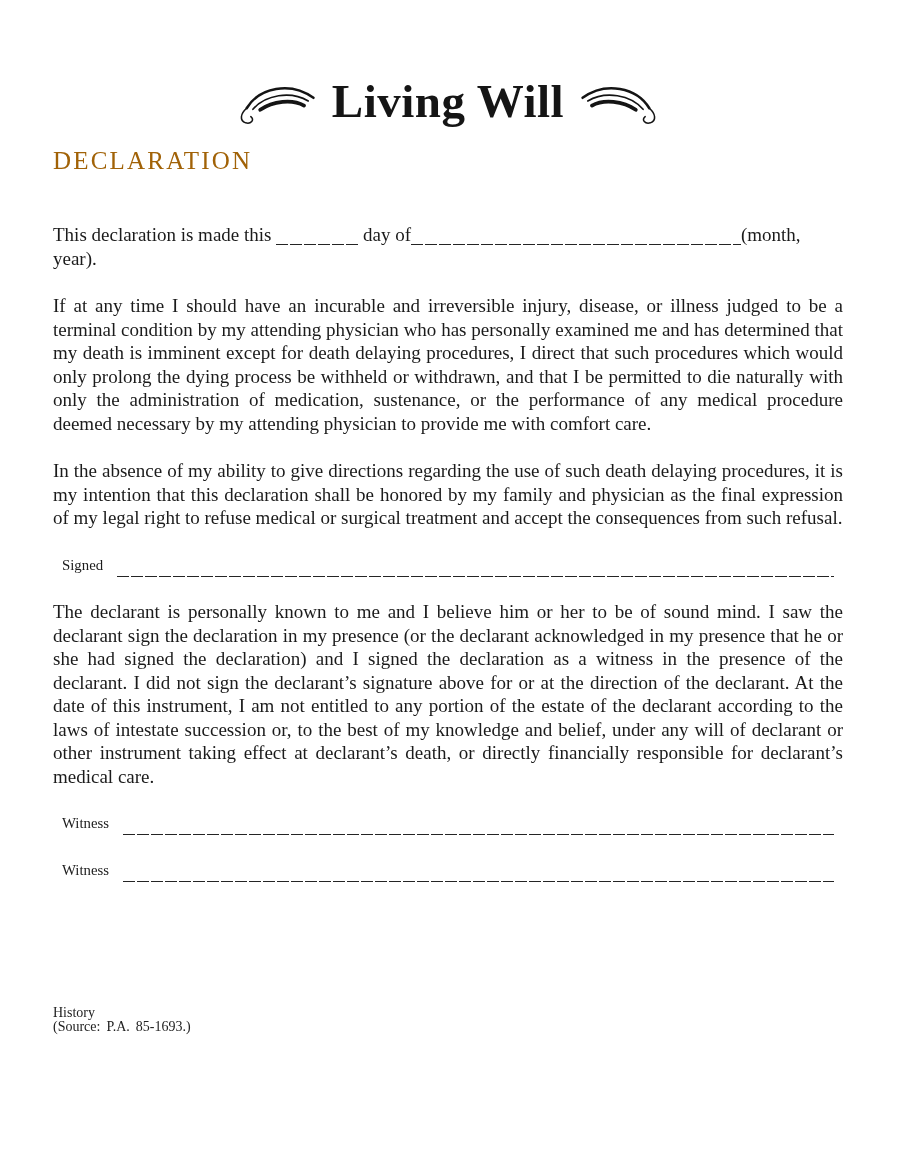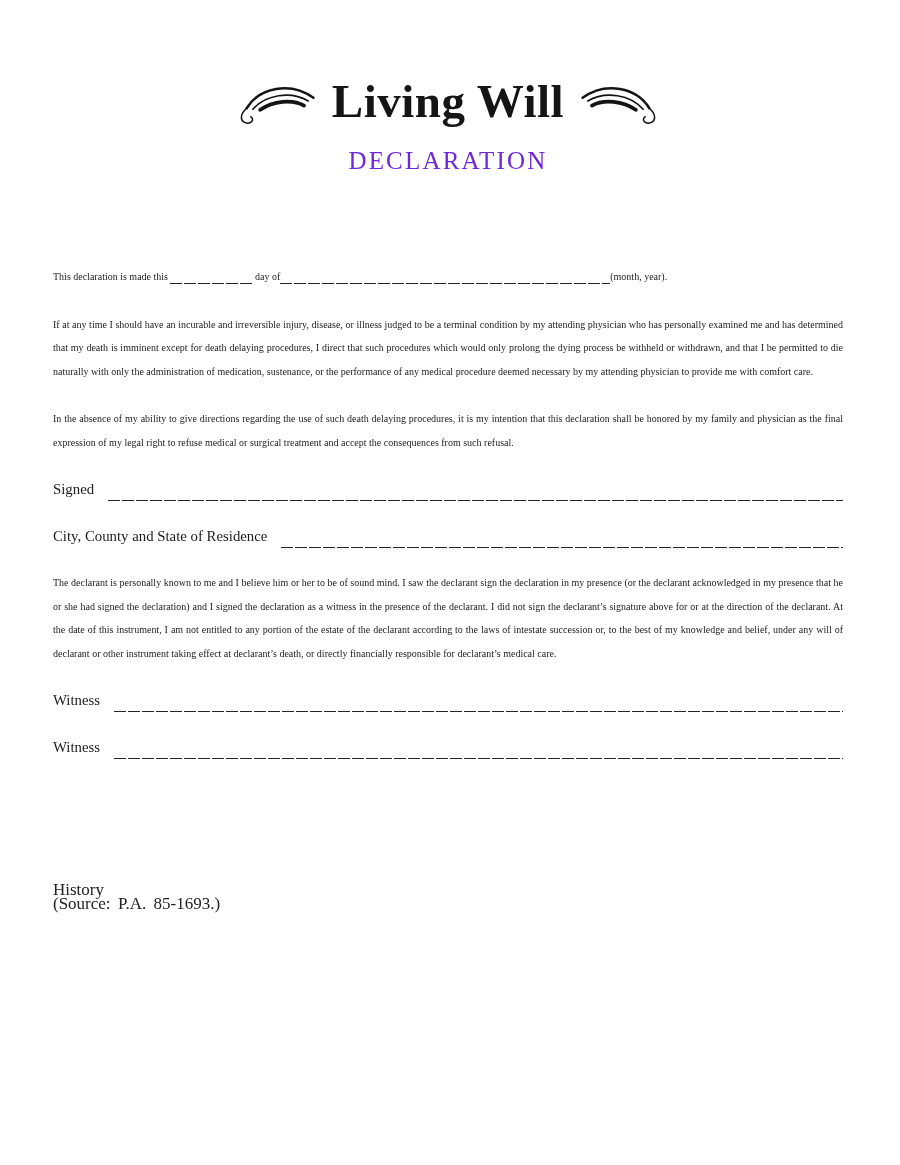--- a/index.html
+++ b/index.html
@@ -30,31 +30,31 @@
     font-weight: bold;
     letter-spacing: 0.5px;
     color: #151515;
     white-space: nowrap;
   }
   .flourish { display: inline-flex; align-items: center; }
   .flourish svg { display: block; }
   .flourish.right svg { transform: scaleX(-1); }
 
   h2.subtitle {
-    margin: 18px 0 90px;
-    text-align: center;
+    margin: 18px 0 48px;
+    text-align: left;
     font-size: 25px;
     font-weight: normal;
     letter-spacing: 2.2px;
-    color: #6d28d9;
+    color: #a16207;
   }
 
   
   .para {
-    font-size: 10px;
+    font-size: 19px;
     line-height: 23.5px;
     text-align: justify;
     margin: 0 0 24px;
   }
   .line-nojustify { text-align: left; }
 
   
   .blank {
     display: inline-block;
     height: 1em;
@@ -64,33 +64,33 @@
   .w-day   { width: 82px; }
   .w-month { width: 330px; }
   .w-name  { width: 408px; }
 
   .fill-line {
     display: flex;
     align-items: flex-end;
     gap: 14px;
     font-size: 14.8px;
     line-height: 23.5px;
-    margin: 0 0 23px;
+    margin: 0 9px 23px;
   }
   .fill-line .label { white-space: nowrap; }
   .fill-line .blank.grow {
     flex: 1;
     height: 1.05em;
     vertical-align: baseline;
   }
 
   
   footer {
     margin-top: 124px;
-    font-size: 17px;
+    font-size: 14px;
     line-height: 14.3px;
     word-spacing: 0.18em;
     color: #222;
   }
 </style>
 </head>
 <body>
 
 <div class="page">
 
@@ -129,24 +129,20 @@
 
   <p class="para">If at any time I should have an incurable and irreversible injury, disease, or illness judged to be a terminal condition by my attending physician who has personally examined me and has determined that my death is imminent except for death delaying procedures, I direct that such procedures which would only prolong the dying process be withheld or withdrawn, and that I be permitted to die naturally with only the administration of medication, sustenance, or the performance of any medical procedure deemed necessary by my attending physician to provide me with comfort care.</p>
 
   <p class="para">In the absence of my ability to give directions regarding the use of such death delaying procedures, it is my intention that this declaration shall be honored by my family and physician as the final expression of my legal right to refuse medical or surgical treatment and accept the consequences from such refusal.</p>
 
   <div class="fill-line">
     <span class="label">Signed</span>
     <span class="blank grow"></span>
   </div>
 
-  <div class="fill-line">
-    <span class="label">City, County and State of Residence</span>
-    <span class="blank grow"></span>
-  </div>
 
   <p class="para">The declarant is personally known to me and I believe him or her to be of sound mind. I saw the declarant sign the declaration in my presence (or the declarant acknowledged in my presence that he or she had signed the declaration) and I signed the declaration as a witness in the presence of the declarant. I did not sign the declarant’s signature above for or at the direction of the declarant. At the date of this instrument, I am not entitled to any portion of the estate of the declarant according to the laws of intestate succession or, to the best of my knowledge and belief, under any will of declarant or other instrument taking effect at declarant’s death, or directly financially responsible for declarant’s medical care.</p>
 
   <div class="fill-line">
     <span class="label">Witness</span>
     <span class="blank grow"></span>
   </div>
 
   <div class="fill-line">
     <span class="label">Witness</span>

